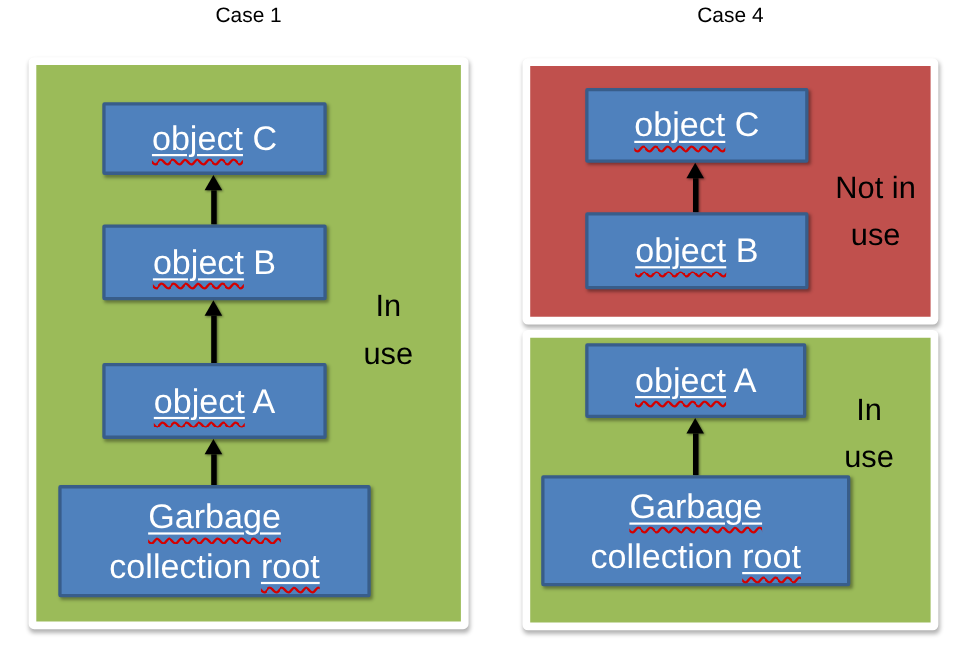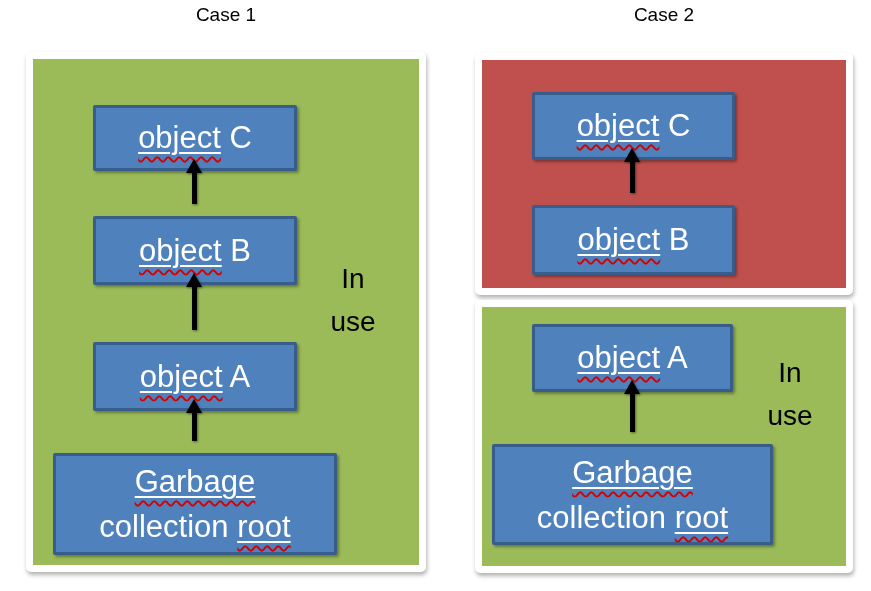--- a/index.html
+++ b/index.html
@@ -43,21 +43,20 @@
     background: var(--box-fill);
     border: 3px solid var(--box-border);
     border-radius: 2px;
     box-shadow: 2px 2px 3px rgba(0,0,0,0.35);
     display: flex;
     align-items: center;
     justify-content: center;
     color: var(--box-text);
     font-size: 31px;
     text-align: center;
-    margin-top: 12px;
   }
   .obj-box .txt { white-space: pre-wrap; }
   .two-line { line-height: 45px; }
   .u-word {
     text-decoration: underline;
     text-decoration-thickness: 2px;
     text-underline-offset: 4px;
   }
   .u-word .sq {
     text-decoration: underline wavy var(--squiggle);
@@ -85,21 +84,21 @@
     color: var(--label-text);
     font-size: 28px;
     line-height: 1.55;
     text-align: center;
   }
 </style>
 </head>
 <body>
 
 <div class="case-title" style="left:26px; width:400px;">Case 1</div>
-<div class="case-title" style="left:475px; width:378px;">Case 2</div>
+<div class="case-title" style="left:475px; width:378px;">Case 4</div>
 
 <div class="panel green" style="left:26px; top:52px; width:400px; height:520px;">
 
   <div class="obj-box" style="left:60px; top:34px; width:204px; height:66px;">
     <span class="txt"><span class="u-word"><span class="sq">object</span></span><span> C</span></span>
   </div>
 
   <div class="arrow" style="left:153px; top:100px; height:45px;">
     <div class="head"></div>
     <div class="shaft"></div>
@@ -138,20 +137,21 @@
 
   <div class="arrow" style="left:142px; top:88px; height:45px;">
     <div class="head"></div>
     <div class="shaft"></div>
   </div>
 
   <div class="obj-box" style="left:50px; top:133px; width:203px; height:70px;">
     <span class="txt"><span class="u-word"><span class="sq">object</span></span><span> B</span></span>
   </div>
 
+  <div class="side-label" style="left:314px; top:132px; width:120px;">Not in use</div>
 </div>
 
 <div class="panel green" style="left:475px; top:300px; width:378px; height:273px;">
 
   <div class="obj-box" style="left:50px; top:5px; width:201px; height:68px;">
     <span class="txt"><span class="u-word"><span class="sq">object</span></span><span> A</span></span>
   </div>
 
   <div class="arrow" style="left:142px; top:73px; height:52px;">
     <div class="head"></div>

